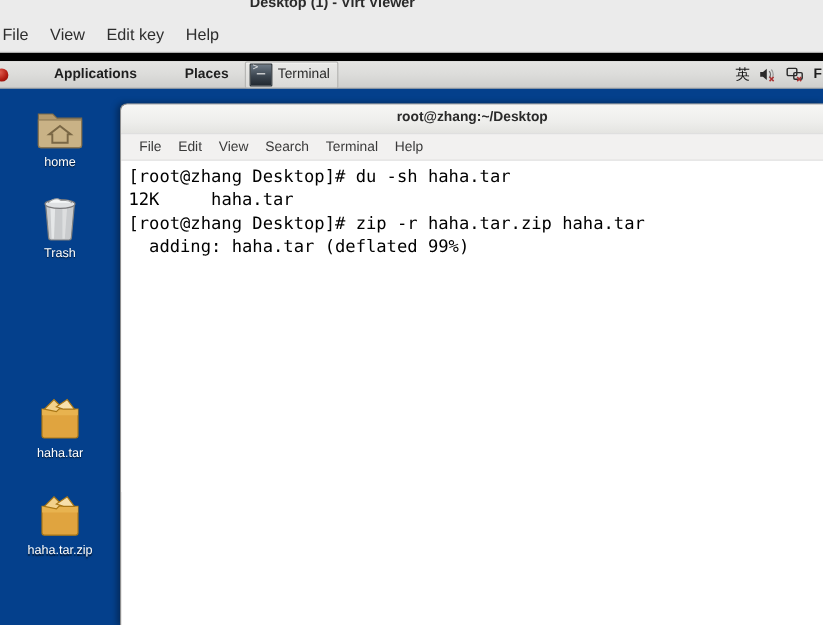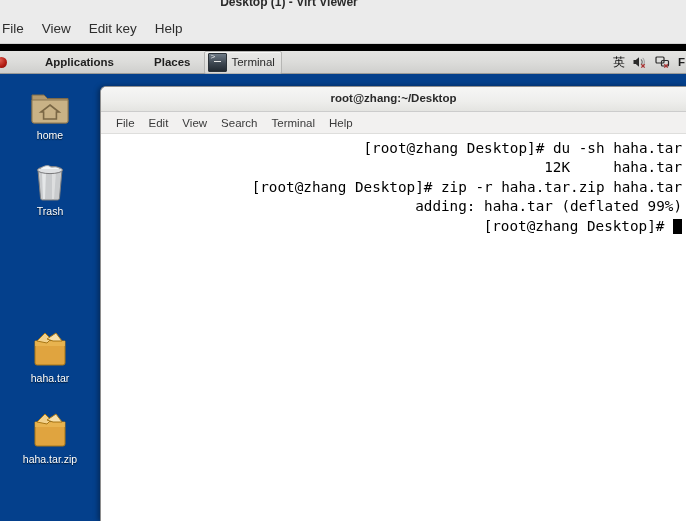--- a/index.html
+++ b/index.html
@@ -21,21 +21,20 @@
     background: #ebebeb;
   }
 
   
   .vv-titlebar {
     position: absolute;
     left: 0; top: 0;
     width: 554px; height: 14px;
     background: #ebebeb;
     overflow: hidden;
-    margin-left: 12px;
   }
   .vv-title-text {
     position: absolute;
     left: 0; right: 0;
     top: -5px;
     text-align: center;
     font-size: 12px;
     font-weight: bold;
     color: #2b2b2b;
     white-space: nowrap;
@@ -245,21 +244,20 @@
     white-space: nowrap;
     cursor: default;
   }
   .term-body {
     background: #ffffff;
     padding: 5px 4px 16px 6px;
     height: 276px;
     box-sizing: border-box;
     position: relative;
     overflow: hidden;
-    text-align: right;
   }
   .term-line {
     font-family: "DejaVu Sans Mono", "Liberation Mono", monospace;
     font-size: 14.3px;
     line-height: 19.4px;
     color: #000000;
     white-space: pre;
     letter-spacing: 0px;
   }
   .cursor-block {
@@ -401,17 +399,16 @@
       <div class="term-menu-item">Search</div>
       <div class="term-menu-item">Terminal</div>
       <div class="term-menu-item">Help</div>
     </div>
 
     <div class="term-body">
       <div class="term-line">[root@zhang Desktop]# du -sh haha.tar</div>
       <div class="term-line">12K	haha.tar</div>
       <div class="term-line">[root@zhang Desktop]# zip -r haha.tar.zip haha.tar</div>
       <div class="term-line">  adding: haha.tar (deflated 99%)</div>
-      <div class="term-line"><span>[root@zhang Desktop]# </span><span class="cursor-block"></span></div>
     </div>
   </div>
 
 </div>
 
 </body></html>

